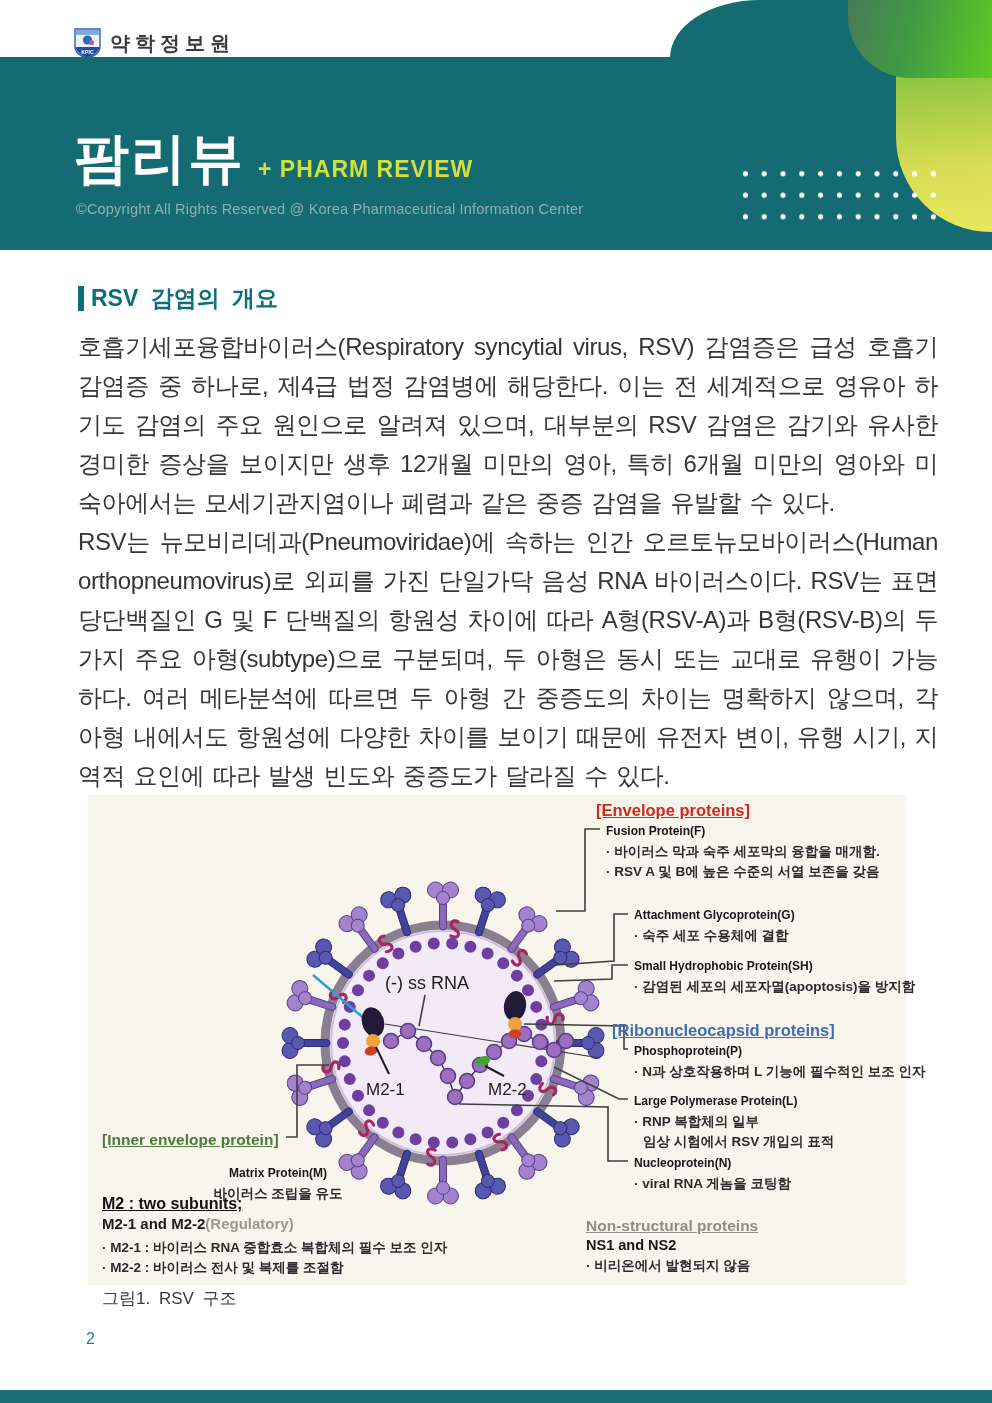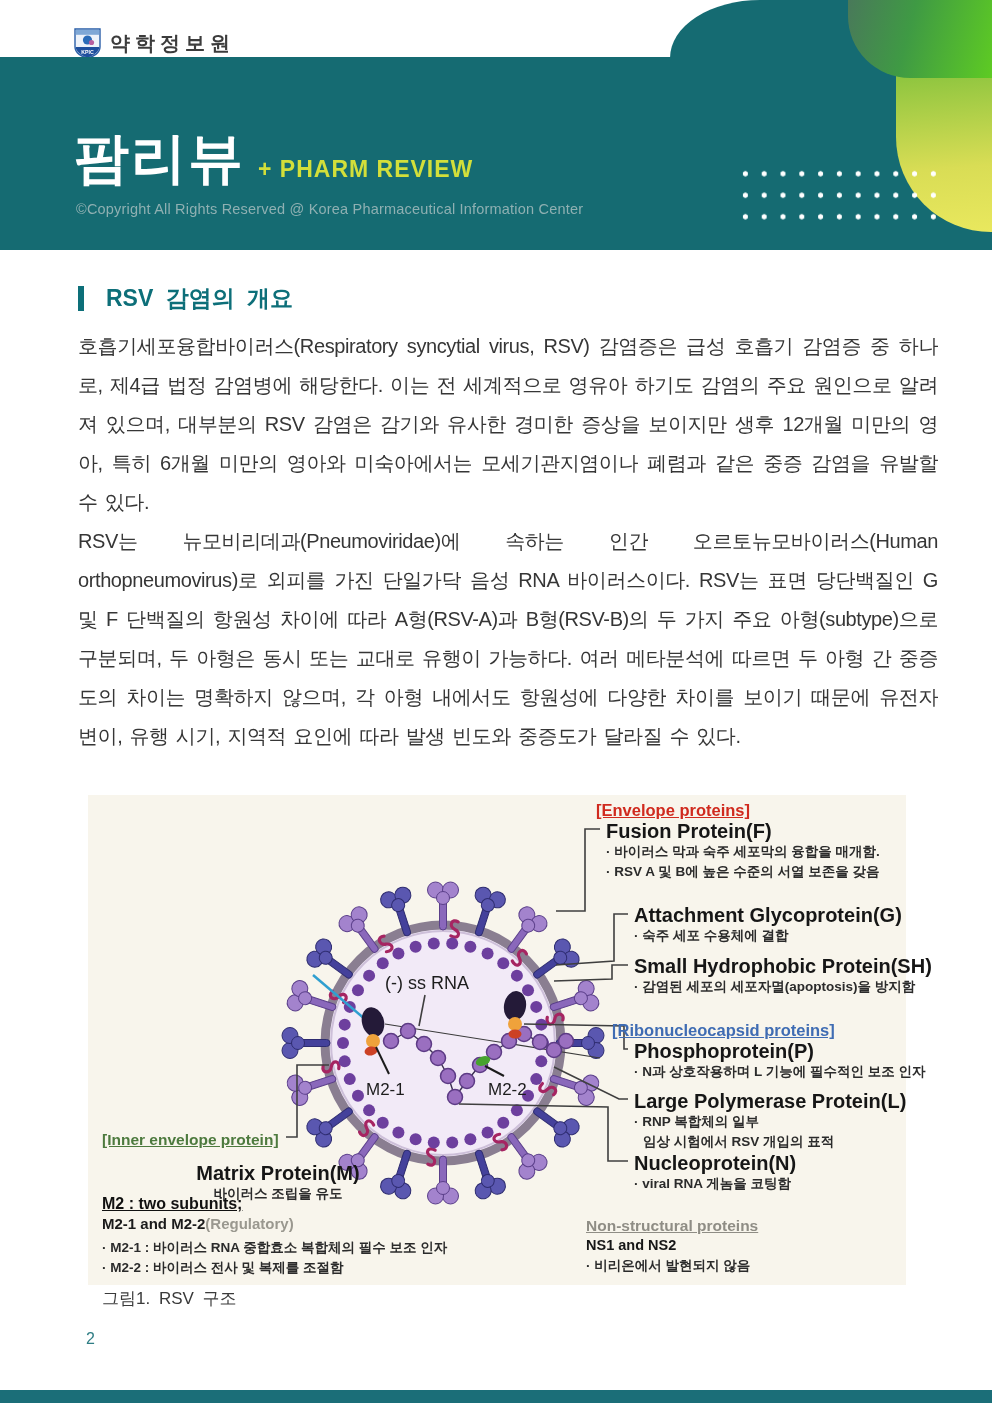--- a/index.html
+++ b/index.html
@@ -20,31 +20,31 @@
               border-radius:0 0 0 62px;}
   .dots{position:absolute;top:163px;right:52px;width:204px;height:60px;
         background-image:radial-gradient(circle,#ffffff 2.3px,rgba(255,255,255,0) 2.9px);
         background-size:18.8px 21.5px;}
   .brand{position:absolute;left:74px;top:131px;display:flex;align-items:baseline;gap:13px;justify-content:space-between;}
   .brand-ko{color:#ffffff;font-size:55px;font-weight:800;letter-spacing:2px;line-height:1;}
   .brand-en{color:#d3df3a;font-size:23px;font-weight:600;letter-spacing:1px;}
   .copyright{position:absolute;left:76px;top:201px;color:#8fb0b2;font-size:14.5px;letter-spacing:.2px;}
   
   .content{position:absolute;left:78px;top:283px;width:860px;}
-  .section-head{display:flex;align-items:center;gap:22px;margin:0 0 13px 0;}
+  .section-head{display:flex;align-items:center;gap:7px;margin:0 0 13px 0;}
   .section-bar{width:6px;height:25px;background:#0d6f79;}
   .section-title{color:#0d6f79;font-size:23px;font-weight:700;word-spacing:6px;}
-  .para{margin:0;font-size:20px;line-height:39px;color:#363636;text-align:justify;
+  .para{margin:0;font-size:24px;line-height:39px;color:#363636;text-align:justify;
         letter-spacing:-0.4px;word-spacing:2px;}
   
   .figure{position:absolute;left:88px;top:795px;width:818px;height:490px;background:#f8f5ec;}
   .figure svg{position:absolute;left:0;top:0;}
   .flabel{position:absolute;white-space:nowrap;}
   .fig-h{font-weight:700;text-decoration:underline;font-size:16.5px;}
-  .p-title{font-weight:700;font-size:20px;color:#161616;line-height:21px;white-space:nowrap;}
+  .p-title{font-weight:700;font-size:12px;color:#161616;line-height:21px;white-space:nowrap;}
   .p-line{font-weight:700;font-size:13.5px;color:#2b2b2b;line-height:19.5px;white-space:nowrap;}
   .p-cont{padding-left:9px;}
   .env-h{color:#d02a1e;}
   .ribo-h{color:#3f6cb3;}
   .inner-h{color:#4d7a3e;font-size:15.5px;}
   .ns-h{color:#8f8d85;font-size:15.5px;}
   .m2-h{color:#111111;font-size:16px;}
   .m2-sub{font-weight:700;font-size:15px;color:#1b1b1b;margin:2px 0 6px 0;}
   .m2-sub .gray{color:#9a988f;}
   .matrix-blk{text-align:center;}

